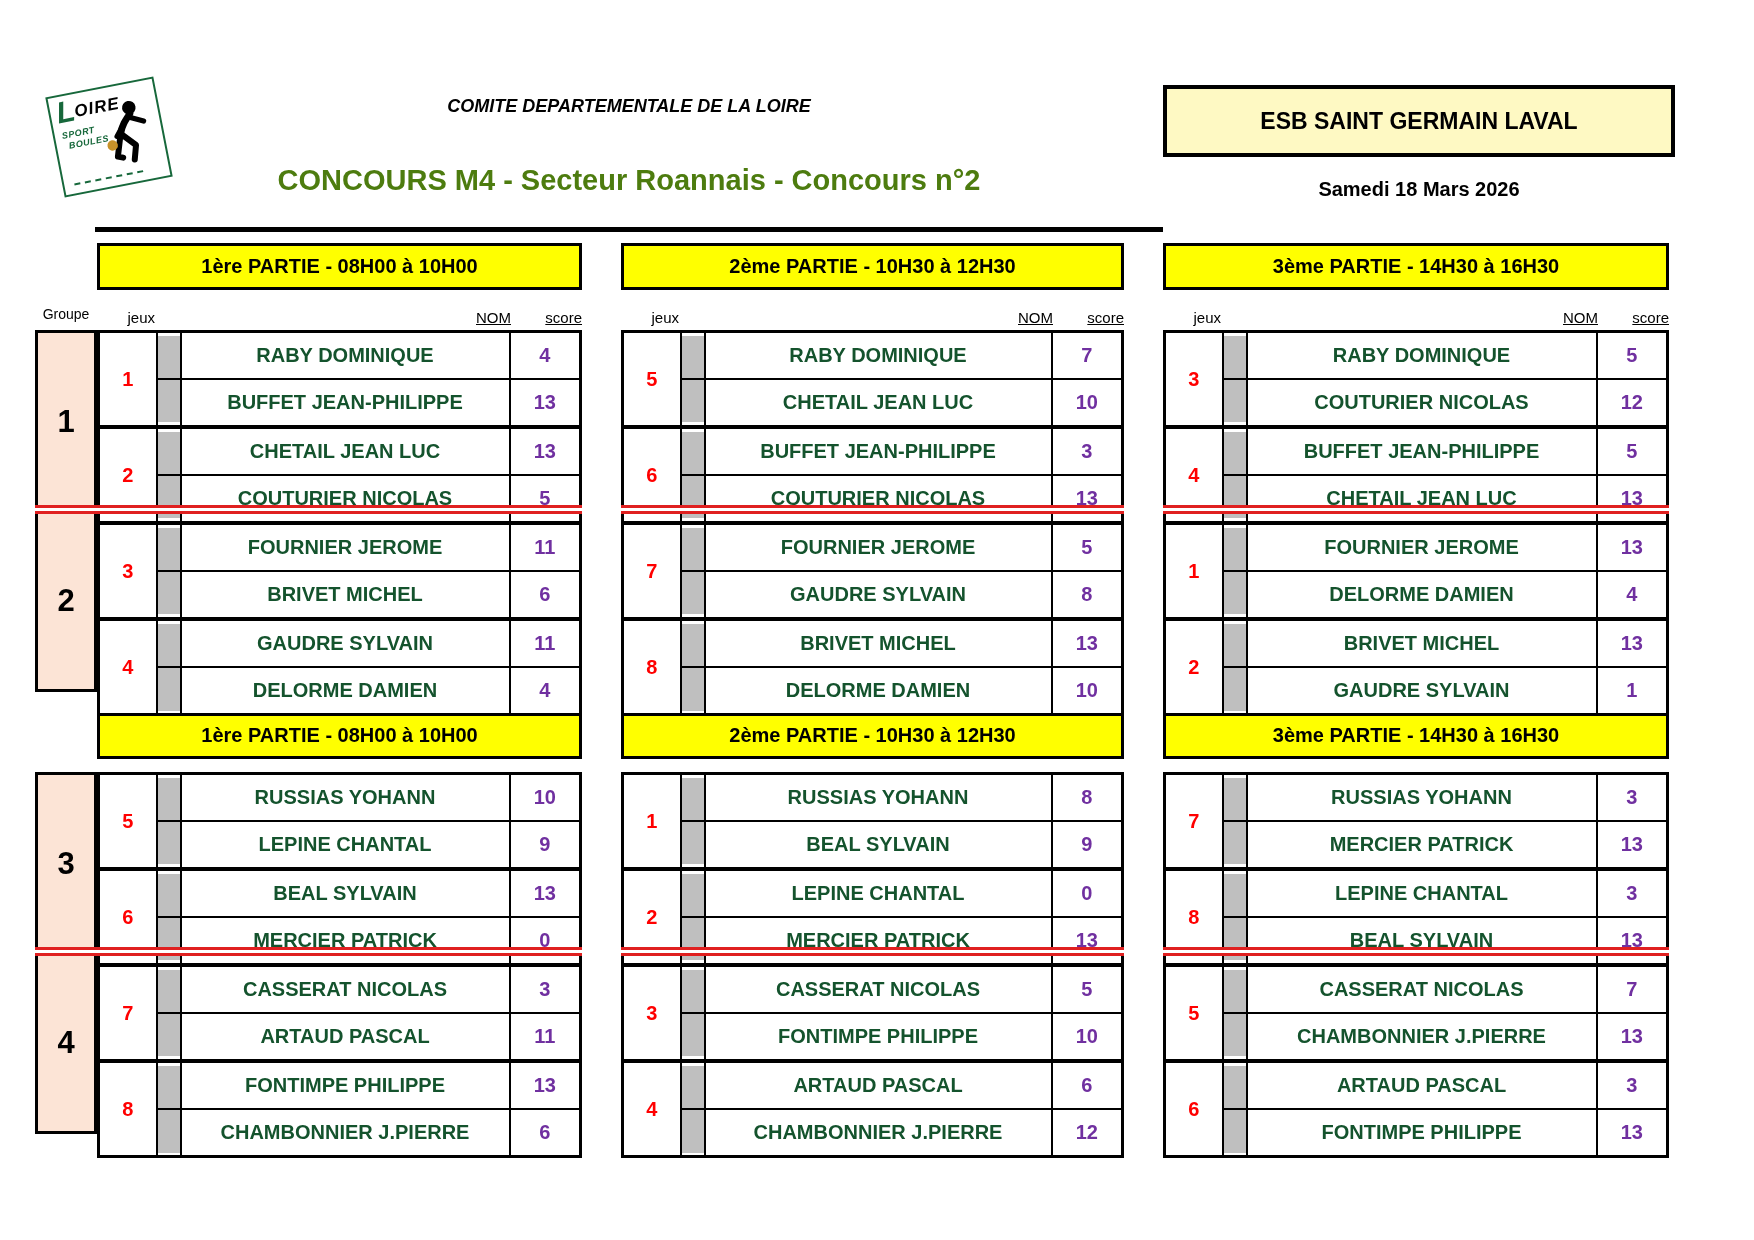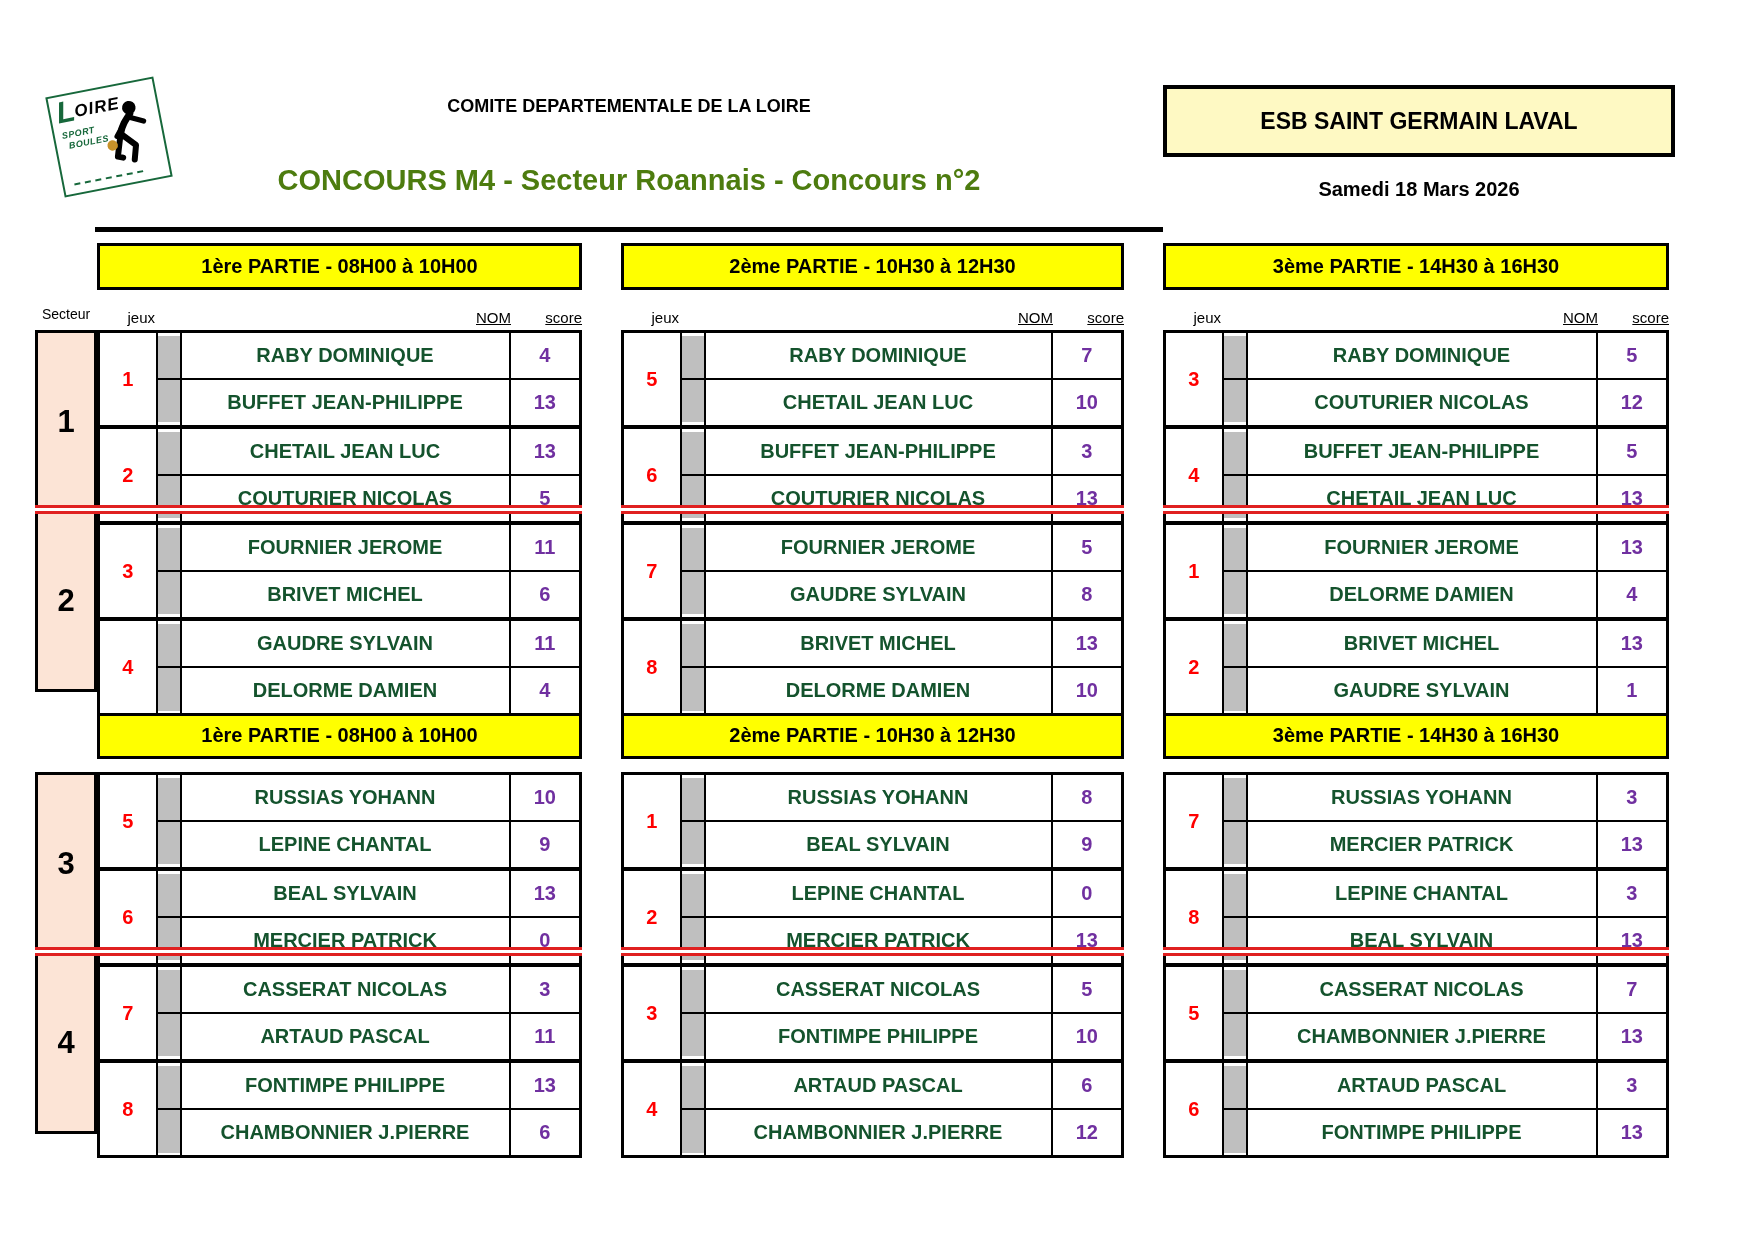--- a/index.html
+++ b/index.html
@@ -4,21 +4,21 @@
 <style>
   html,body { margin:0; padding:0; background:#ffffff; }
   .page {
     position:relative; width:1754px; height:1240px; background:#ffffff;
     font-family:"Liberation Sans", sans-serif; overflow:hidden;
   }
   .abs { position:absolute; }
 
   
   .committee { left:95px; top:96px; width:1068px; text-align:center;
-               font-weight:bold; font-size:18px; color:#000; }
+               font-weight:bold; font-size:18px; color:#000;font-style:italic; }
   .title { left:95px; top:164px; width:1068px; text-align:center;
            font-weight:bold; font-size:29px; color:#4d7c0f; }
   .title-underline { left:95px; top:227px; width:1068px; height:5px; background:#000; }
   .esb-box { left:1163px; top:85px; width:512px; height:72px; box-sizing:border-box;
              background:#fef9c3; border:4px solid #000; display:flex;
              align-items:center; justify-content:center;
              font-weight:bold; font-size:23px; color:#000; }
   .date { left:1163px; top:178px; width:512px; text-align:center;
           font-weight:bold; font-size:20px; color:#000; }
 
@@ -118,21 +118,21 @@
   <div class="abs esb-box">ESB SAINT GERMAIN LAVAL</div>
   <div class="abs date">Samedi 18 Mars 2026</div>
 
   <div class="abs party-header t-left h-top">1ère PARTIE - 08H00 à 10H00</div>
   <div class="abs party-header t-mid  h-top">2ème PARTIE - 10H30 à 12H30</div>
   <div class="abs party-header t-right h-top">3ème PARTIE - 14H30 à 16H30</div>
   <div class="abs party-header t-left h-bottom">1ère PARTIE - 08H00 à 10H00</div>
   <div class="abs party-header t-mid  h-bottom">2ème PARTIE - 10H30 à 12H30</div>
   <div class="abs party-header t-right h-bottom">3ème PARTIE - 14H30 à 16H30</div>
 
-  <div class="abs groupe-label">Secteur</div>
+  <div class="abs groupe-label">Groupe</div>
   <div class="abs col-labels t-left">
     <span class="cl-jeux">jeux</span>
     <span class="cl-nom">NOM</span>
     <span class="cl-score">score</span>
   </div>
   <div class="abs col-labels t-mid">
     <span class="cl-jeux">jeux</span>
     <span class="cl-nom">NOM</span>
     <span class="cl-score">score</span>
   </div>

